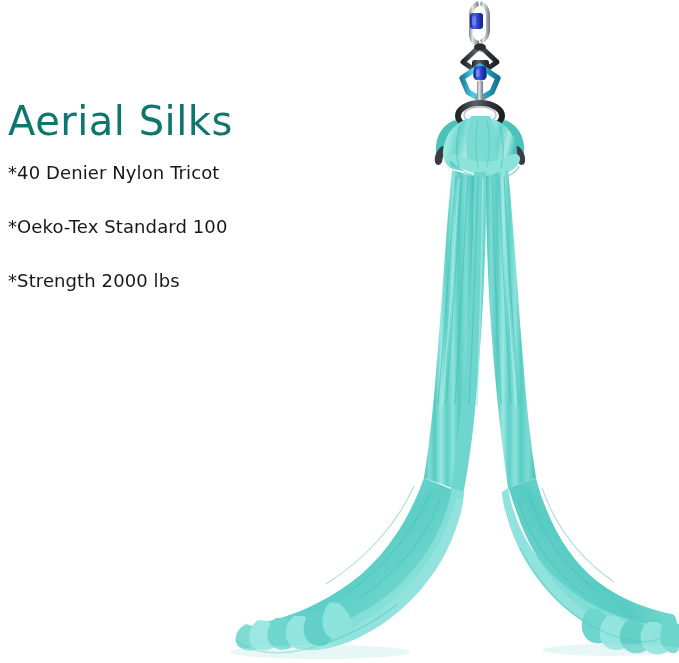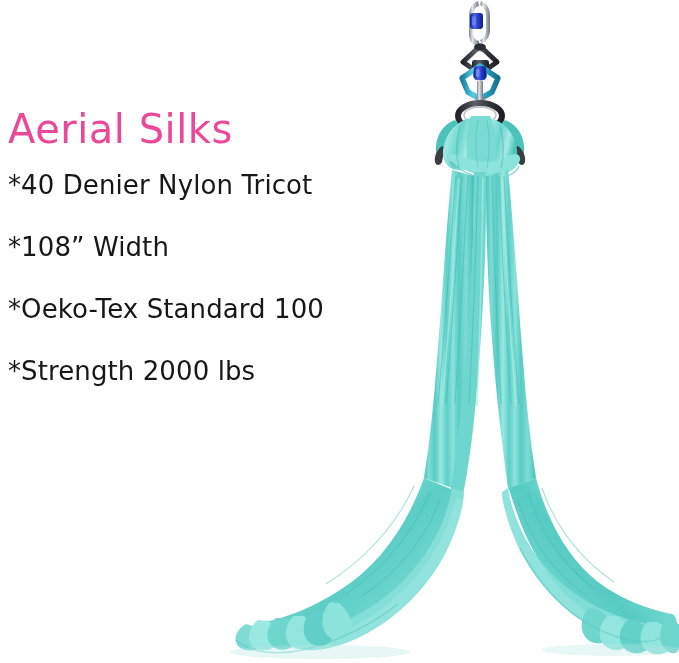--- a/index.html
+++ b/index.html
@@ -21,29 +21,29 @@
   #text-block {
     position: absolute;
     left: 8px;
     top: 96px;
     width: 350px;
   }
   #product-title {
     font-family: "DejaVu Sans", sans-serif;
     font-size: 40px;
     font-weight: 400;
-    color: #ec4899;
+    color: #0f766e;
     letter-spacing: 0.5px;
     line-height: 1.05;
-    margin: 12px 0 22px 0;
+    margin: 4px 0 22px 0;
     white-space: nowrap;
   }
   .feature-line {
     font-family: "DejaVu Sans", sans-serif;
-    font-size: 26px;
+    font-size: 18px;
     font-weight: 400;
     color: #171717;
     letter-spacing: 0.1px;
     line-height: 1.0;
     margin: 0 0 36px 0;
     white-space: nowrap;
   }
   .feature-line:last-child { margin-bottom: 8px; }
 
   
@@ -58,21 +58,20 @@
 </style>
 </head>
 <body>
 
 <div id="page">
 
   <div id="text-block">
     <div id="product-title">Aerial Silks</div>
 
     <div class="feature-line">*40 Denier Nylon Tricot</div>
-    <div class="feature-line">*108” Width</div>
     <div class="feature-line">*Oeko-Tex Standard 100</div>
     <div class="feature-line">*Strength 2000 lbs</div>
   </div>
 
   <svg id="silk-art" viewBox="0 0 679 663">
     <defs>
 
       <linearGradient id="gColumn" x1="0" y1="0" x2="1" y2="0">
         <stop offset="0" stop-color="#49c3bb"></stop>
         <stop offset="0.10" stop-color="#7ddcd4"></stop>

